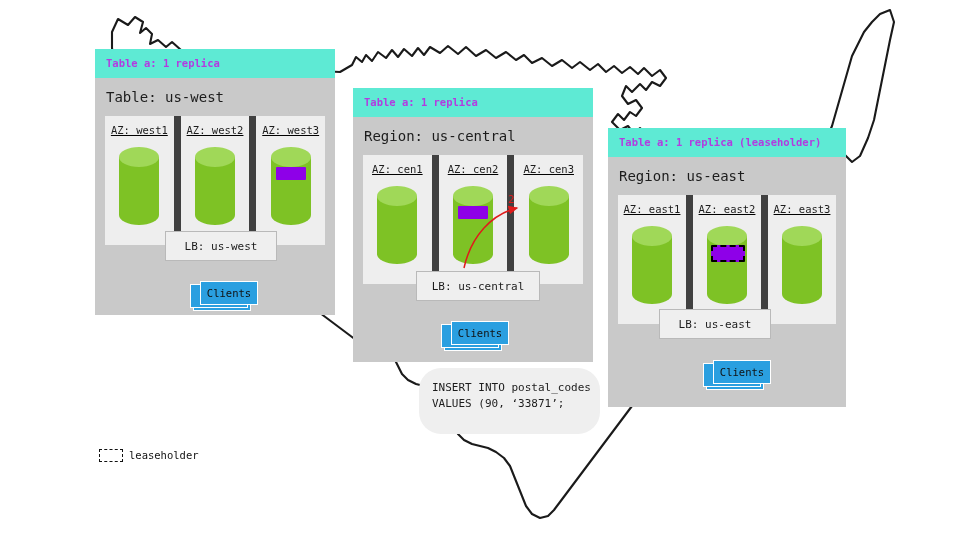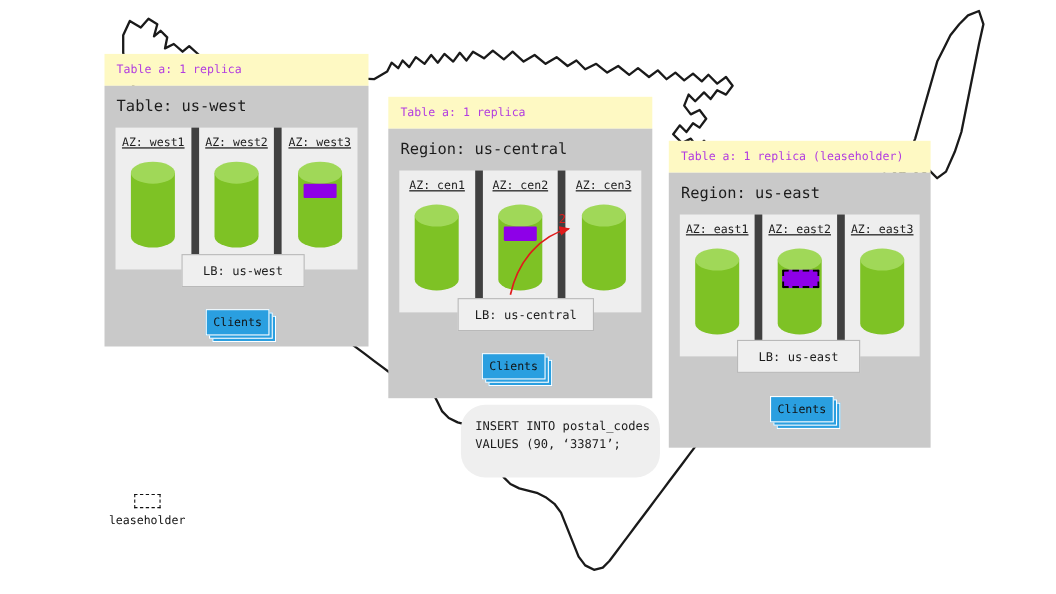--- a/index.html
+++ b/index.html
@@ -12,27 +12,28 @@
     position:relative;
   }
   #stage{position:absolute;left:0;top:0;width:960px;height:540px;}
 
   
   #map{position:absolute;left:0;top:0;width:960px;height:540px;z-index:1;}
 
   
   .region{position:absolute;z-index:5;}
   .region .hdr{
-    background:#fef9c3;
+    background:#5eead4;
     color:#b23ce0;
     font-size:10.5px;
     line-height:1;
     padding:9px 10px 9px 11px;
     letter-spacing:0px;
     white-space:nowrap;
+    font-weight:bold;
   }
   .region .body{
     background:#c9c9c9;
     padding:0;
     position:relative;
   }
   .region .rtitle{
     color:#1c1c1c;
     font-size:14px;
     padding:12px 0 12px 11px;
@@ -90,21 +91,21 @@
     width:58px;height:24px;
   }
   .clients .sheet{
     position:absolute;
     background:#2a9fe0;
     border:1px solid #ffffff;
     width:56px;height:22px;
   }
   .clients .s3{left:6px;top:6px;}
   .clients .s2{left:3px;top:3px;}
-  .clients .s1{left:0;top:0;display:flex;align-items:center;justify-content:center;}
+  .clients .s1{left:13px;top:0;display:flex;align-items:center;justify-content:center;}
   .clients .lbl{
     font-size:10.5px;color:#111111;line-height:1;white-space:nowrap;
   }
 
   
   .sqlbox{
     position:absolute;
     background:#efefef;
     font-size:11px;
     color:#1c1c1c;
@@ -121,21 +122,21 @@
     color:#e01b1b;
     font-size:11px;
     line-height:1;
     z-index:10;
   }
 
   
   .legend{
     position:absolute;
     z-index:7;
-    display:flex;align-items:center;gap:6px;flex-direction:column;
+    display:flex;align-items:center;gap:6px;
   }
   .legend .swatch{
     width:22px;height:11px;
     border:1.5px dashed #111111;
     background:transparent;
   }
   .legend .ltext{font-size:10.5px;color:#111111;line-height:1;}
 </style>
 </head>
 <body>
@@ -319,21 +320,21 @@
           <div class="cyl">
             <svg width="44" height="82" viewBox="0 0 44 82">
               <path d="M2,12 L2,70 A20,10 0 0 0 42,70 L42,12 Z" fill="#7ec225"></path>
               <ellipse cx="22" cy="12" rx="20" ry="10" fill="#a0d858"></ellipse>
             </svg>
           </div>
         </div>
 
       </div>
     </div>
-    <div class="lbbox" style="left:62px;top:181px;width:110px;height:28px;">LB: us-east</div>
+    <div class="lbbox" style="left:51px;top:181px;width:110px;height:28px;">LB: us-east</div>
     <div class="clients" style="left:92px;top:232px;">
       <div class="sheet s3"></div>
       <div class="sheet s2"></div>
       <div class="sheet s1">
         <span class="lbl">Clients</span>
       </div>
     </div>
   </div>
 
   <svg class="arrowlayer" viewBox="0 0 960 540">

